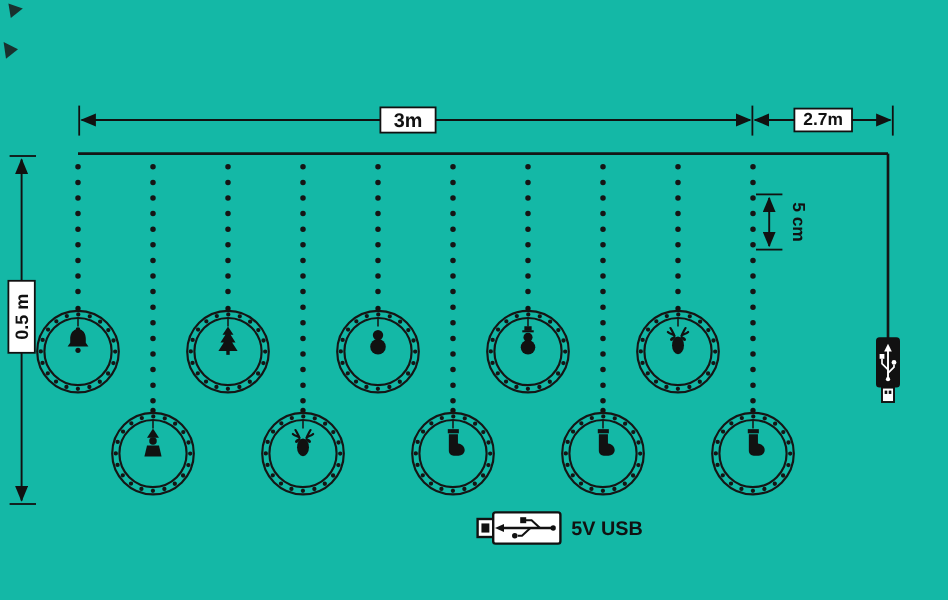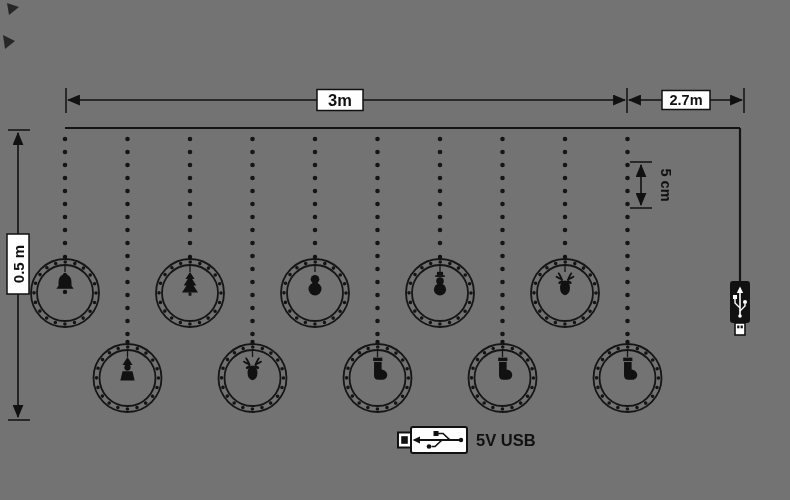--- a/index.html
+++ b/index.html
@@ -1,16 +1,16 @@
 <!DOCTYPE html>
 <html><head>
 <meta charset="utf-8">
 <style>
   html,body{margin:0;padding:0;background:#ffffff;}
-  .canvas{position:relative;width:790px;height:500px;background:#737373;overflow:hidden;
+  .canvas{position:relative;width:790px;height:500px;background:#14b8a6;overflow:hidden;
           font-family:"Liberation Sans",sans-serif;}
   svg{display:block;}
   .wire{stroke:#151515;stroke-width:2.2;fill:none;}
   .thin{stroke:#151515;stroke-width:1.3;fill:none;}
   .dots{stroke:#151515;stroke-width:4.6;stroke-dasharray:0 13;stroke-linecap:round;fill:none;}
   .ring{fill:none;stroke:#151515;stroke-width:1.8;}
   .ringdots{fill:none;stroke:#151515;stroke-width:3.6;stroke-dasharray:0 9.74;stroke-linecap:round;}
   .dimline{stroke:#111;stroke-width:1.6;fill:none;}
   .tick{stroke:#111;stroke-width:1.5;fill:none;}
   .dimbox{fill:#ffffff;stroke:#111;stroke-width:1.5;}

